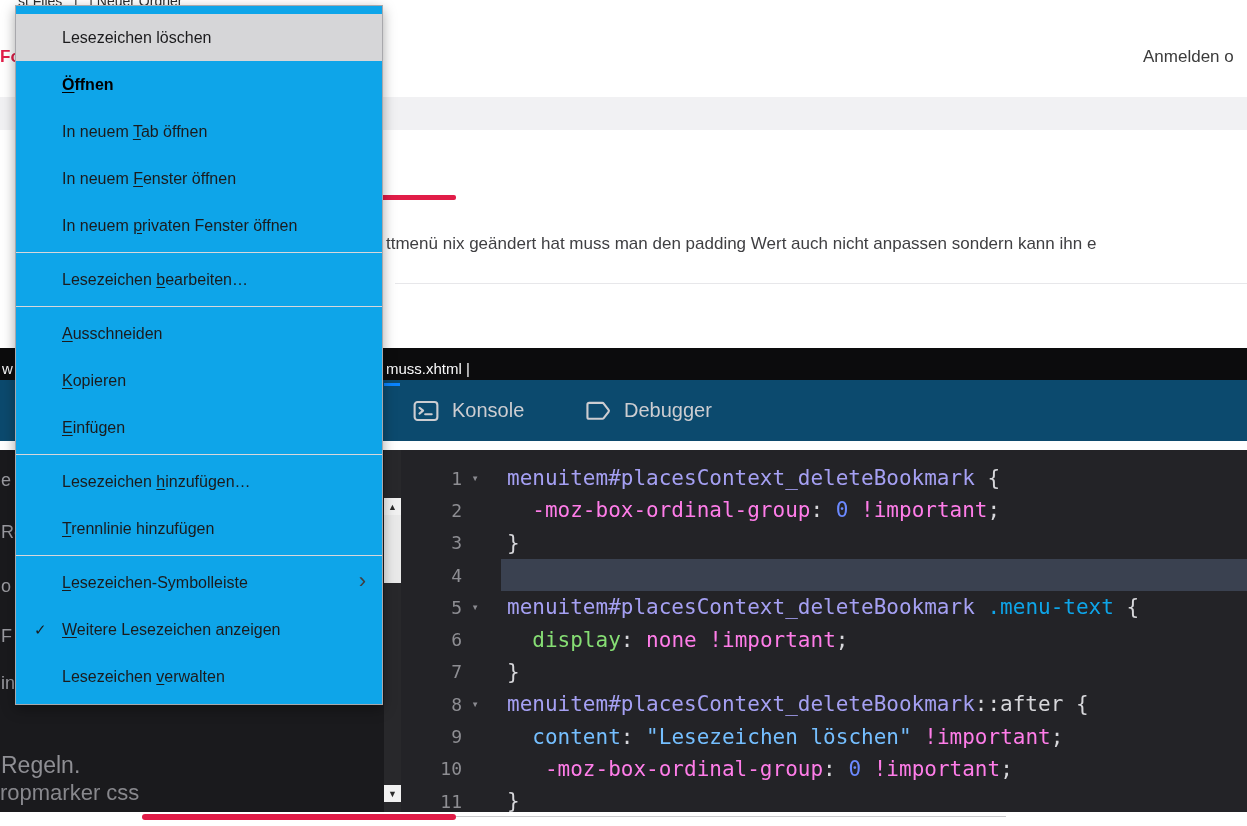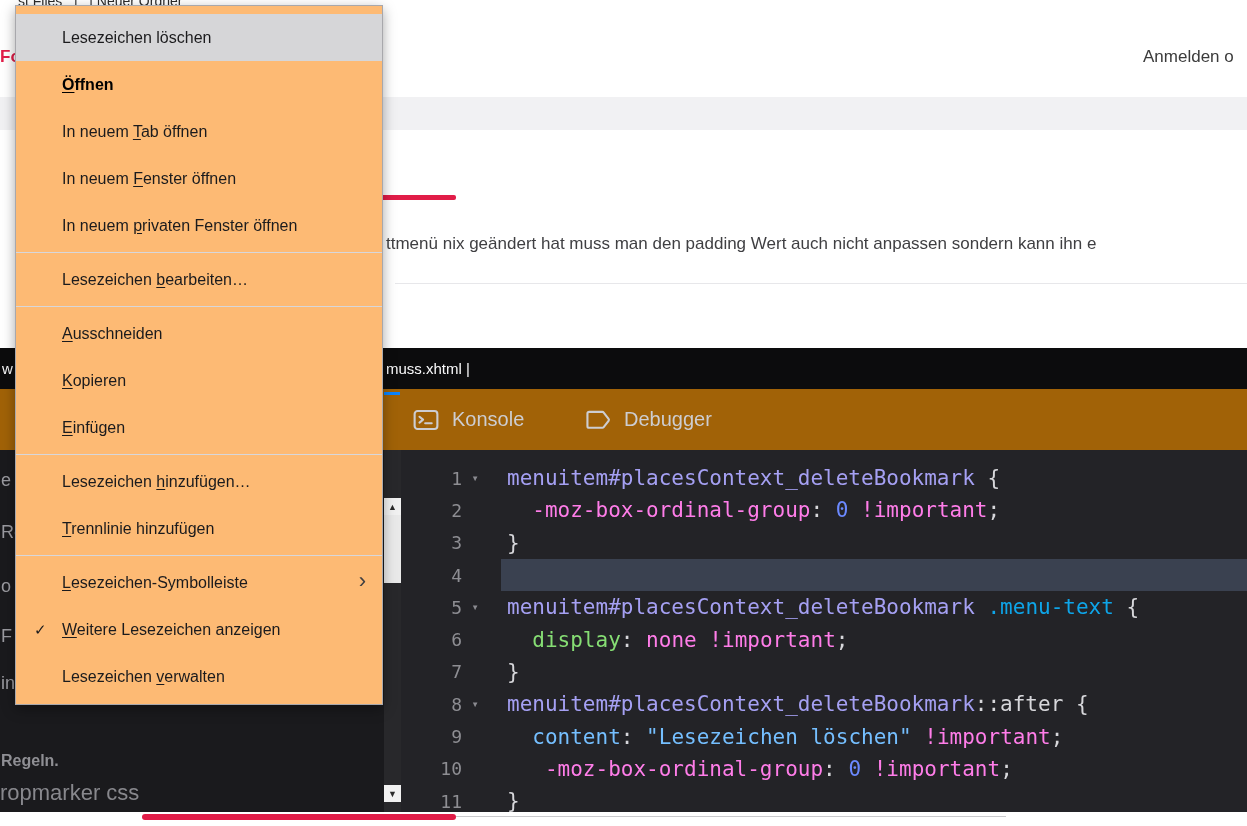--- a/index.html
+++ b/index.html
@@ -17,50 +17,50 @@
   .bottom-strip{position:absolute;left:0;top:812px;width:100%;height:14px;background:#ffffff;}
   .tab-bar-bottom{position:absolute;left:142px;top:2px;width:314px;height:6px;border-radius:3px;}
   .bottom-line{position:absolute;left:456px;top:4px;width:550px;height:1px;background:#c9c9cc;}
 
   
   .devtools{position:absolute;inset:0;}
   .dt-titlebar{position:absolute;left:0;top:348px;width:100%;height:41px;background:#0c0c0d;
                color:#f9f9fa;font-size:15px;}
   .dt-title-frag-left{position:absolute;left:2px;top:12px;}
   .dt-title{position:absolute;left:386px;top:12px;white-space:pre;}
-  .dt-toolbar{position:absolute;left:0;top:389px;width:100%;height:61px;background:#a16207;}
+  .dt-toolbar{position:absolute;left:0;top:380px;width:100%;height:61px;background:#0c4a6e;}
   .active-tab-indicator{position:absolute;left:384px;top:3px;width:16px;height:3px;}
   .dt-tab{position:absolute;top:0;height:100%;display:flex;align-items:center;gap:13px;
           color:#cdcdd1;font-size:20px;cursor:default;}
   .dt-tab .ticon{display:flex;align-items:center;}
   .dt-tab.konsole{left:413px;} .dt-tab.debugger{left:585px;text-align:center;}
 
   .dt-sidebar{position:absolute;left:0;top:450px;width:384px;height:362px;background:#1a1a1d;overflow:hidden;}
   .sb-frag{position:absolute;left:1px;color:#9a9aa0;font-size:18px;white-space:nowrap;}
-  .sb-rules{position:absolute;left:1px;top:302px;color:#8f8f94;font-size:16px;white-space:nowrap;font-weight:bold;}
+  .sb-rules{position:absolute;left:1px;top:302px;color:#8f8f94;font-size:23px;white-space:nowrap;}
   .sb-name{position:absolute;left:0;top:330px;color:#88888d;font-size:22px;white-space:nowrap;}
 
   .dt-scrollbar{position:absolute;left:384px;top:450px;width:17px;height:362px;background:#28282b;}
   .sb-btn{position:absolute;left:0;width:17px;height:17px;background:#f1f1f1;color:#2b2b2b;
           font-size:9px;display:flex;align-items:center;justify-content:center;}
   .sb-btn.up{top:48px;} .sb-btn.down{top:335px;}
   .sb-thumb{position:absolute;left:0;top:65px;width:17px;height:68px;background:#e9e9e9;}
 
   .dt-editor{position:absolute;left:401px;top:450px;width:846px;height:362px;background:#232327;
              font-family:"DejaVu Sans Mono",monospace;overflow:hidden;}
   .code-lines{position:absolute;left:0;top:12px;width:100%;}
   .code-line{display:flex;align-items:center;height:32.3px;font-size:21px;position:relative;}
   .code-line.active{background:linear-gradient(to right,transparent 100px,#3a4150 100px);}
   .gutter-num{width:61px;text-align:right;color:#8e8e93;font-size:18px;flex:none;}
   .fold{width:22px;text-align:center;color:#8a8a90;font-size:12px;flex:none;margin-left:2px;}
   .code-text{margin-left:21px;white-space:pre;}
 
   
   .context-menu{position:absolute;left:15px;top:5px;width:368px;box-sizing:border-box;
-                background:#fdba74;border:1px solid #a8a8ac;box-shadow:0 4px 12px rgba(0,0,0,.35);
+                background:#0ea5e9;border:1px solid #a8a8ac;box-shadow:0 4px 12px rgba(0,0,0,.35);
                 padding:8px 0 4px;z-index:10;color:#1b1b1d;font-size:16px;}
   .menu-item{position:relative;height:47px;display:flex;align-items:center;padding:0 24px 0 46px;cursor:default;}
   .menu-item.hovered{background:#d6d6d8;}
   .menu-item.bold{font-weight:bold;color:#000;}
   .menu-sep{height:1px;background:#d7d7db;margin:3px 0;}
   .check{position:absolute;left:18px;font-size:15px;}
   .subarrow{position:absolute;right:16px;font-size:22px;color:#3f3f42;line-height:1;top:50%;transform:translateY(-58%);}
   .akey{text-decoration:underline;text-underline-offset:2px;}
   .mi-label{white-space:pre;}
 </style>

